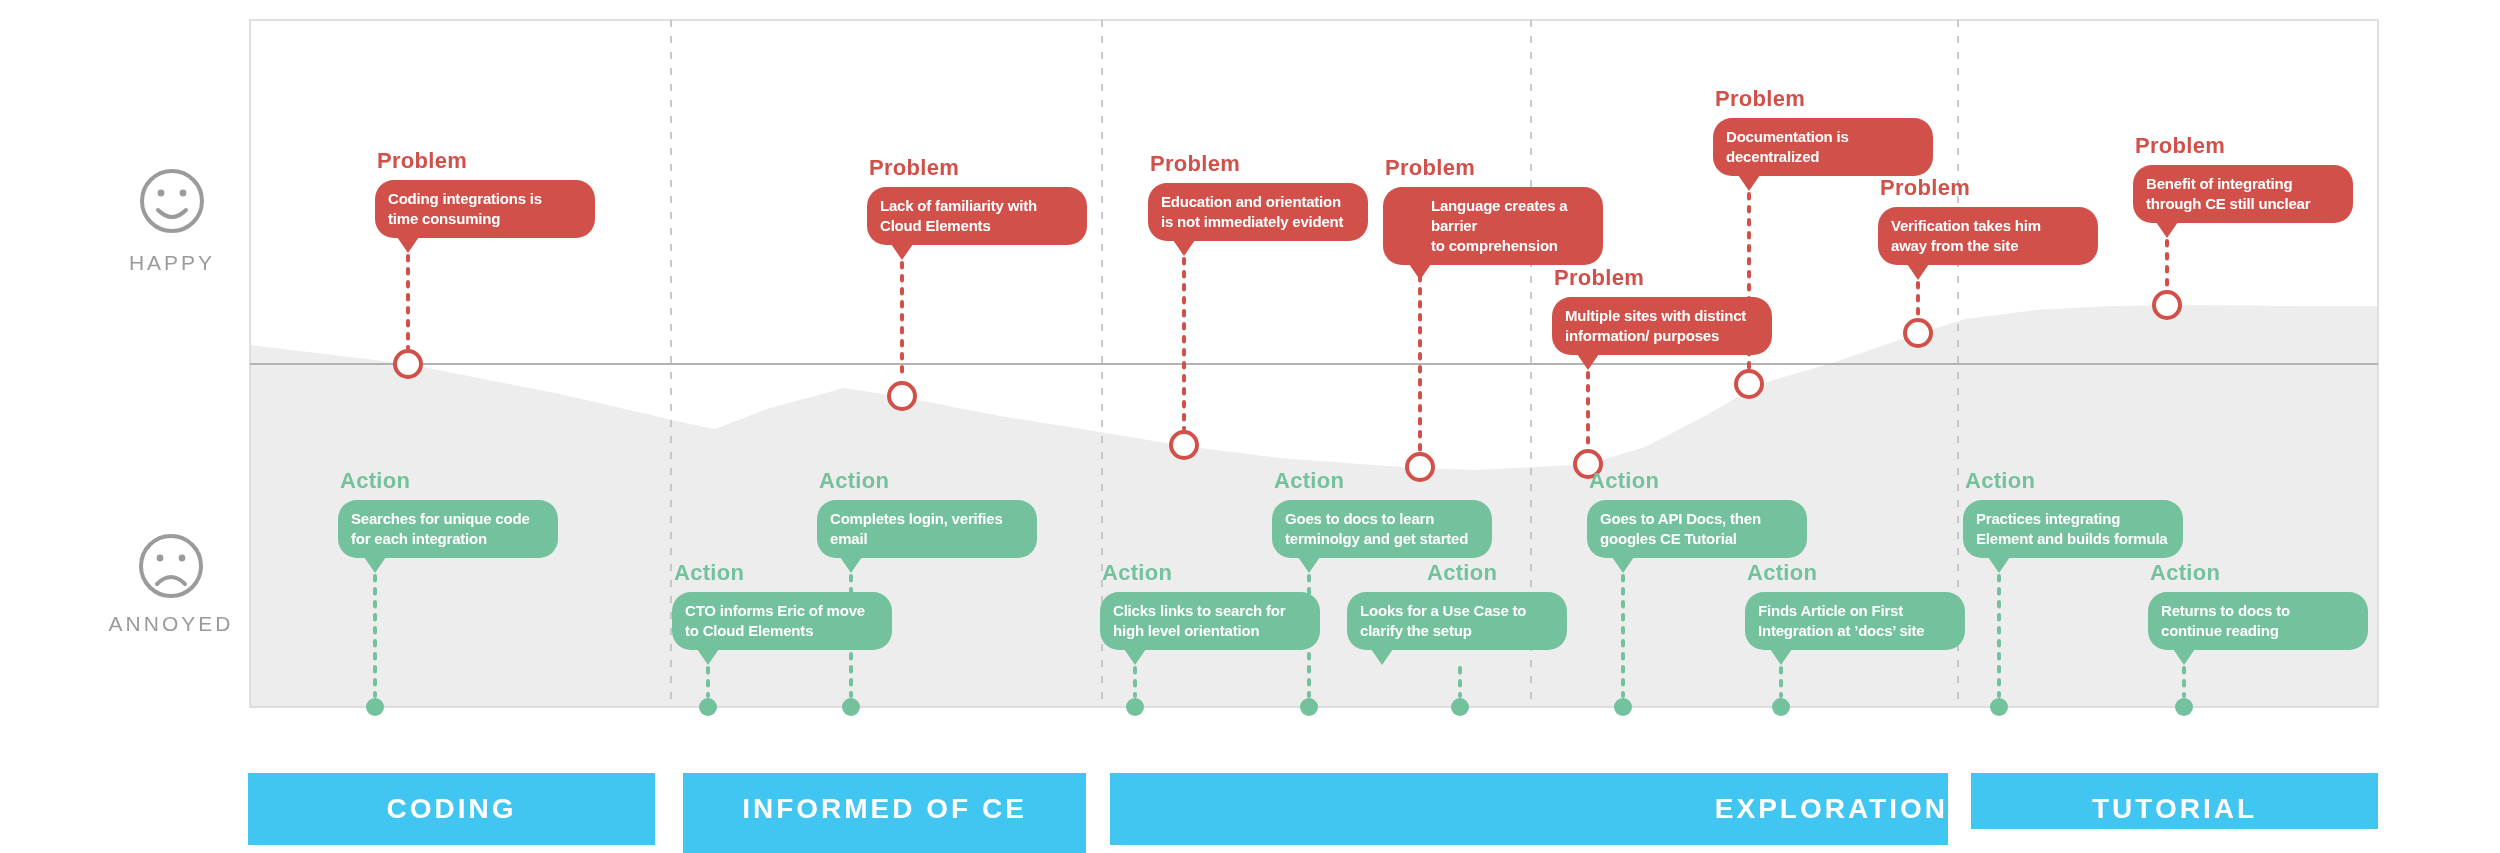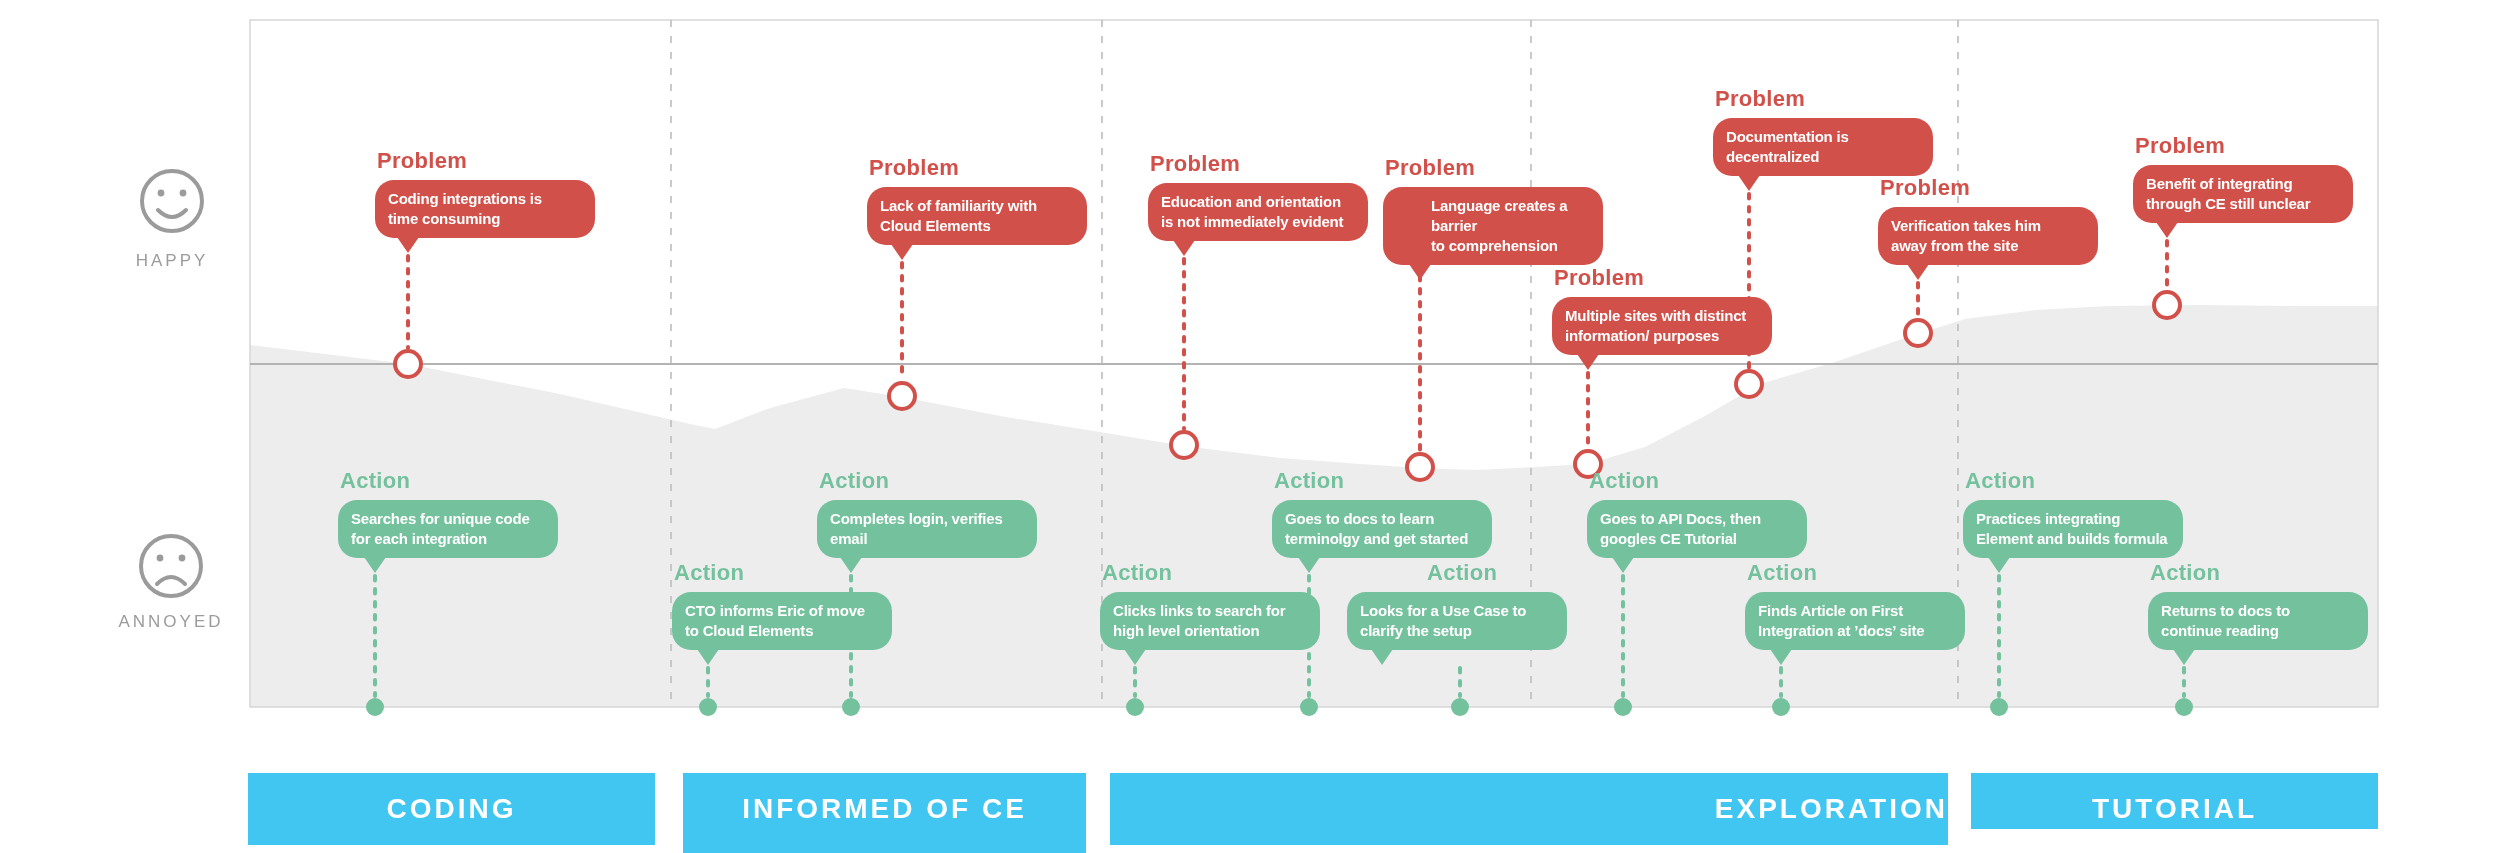--- a/index.html
+++ b/index.html
@@ -1,20 +1,20 @@
 <!DOCTYPE html>
 <html style="--problem-red: #d2504a; --action-green: #74c19d; --phase-cyan: #41c6f1; --emotion-gray: #9b9b9b; --bubble-text: #ffffff;"><head>
 <meta charset="utf-8">
 <style>
   html,body{margin:0;padding:0;background:#fff;}
   .canvas{position:relative;width:2500px;height:853px;background:#fff;overflow:hidden;
           font-family:"Liberation Sans",sans-serif;}
   #chart-svg{position:absolute;left:0;top:0;}
   .emotion-label{position:absolute;width:220px;text-align:center;color:var(--emotion-gray);
-          font-size:17px;letter-spacing:3px;font-weight:normal;}
+          font-size:21px;letter-spacing:3px;font-weight:normal;}
   .callout{position:absolute;width:220px;min-height:58px;box-sizing:border-box;
           border-radius:19px;color:var(--bubble-text);font-weight:bold;font-size:15px;
           line-height:20px;padding:9px 13px;white-space:pre-line;letter-spacing:-0.2px;}
   .callout::after{content:"";position:absolute;top:100%;left:var(--tail,22px);margin-top:-1px;
           width:0;height:0;border-left:11px solid transparent;border-right:11px solid transparent;
           border-top:16px solid var(--bubble-color);}
   .callout.problem{background:var(--problem-red);--bubble-color:var(--problem-red);}
   .callout.action{background:var(--action-green);--bubble-color:var(--action-green);}
   .callout-title{position:absolute;font-size:22px;font-weight:bold;letter-spacing:0.3px;}
   .callout-title.problem{color:var(--problem-red);}

